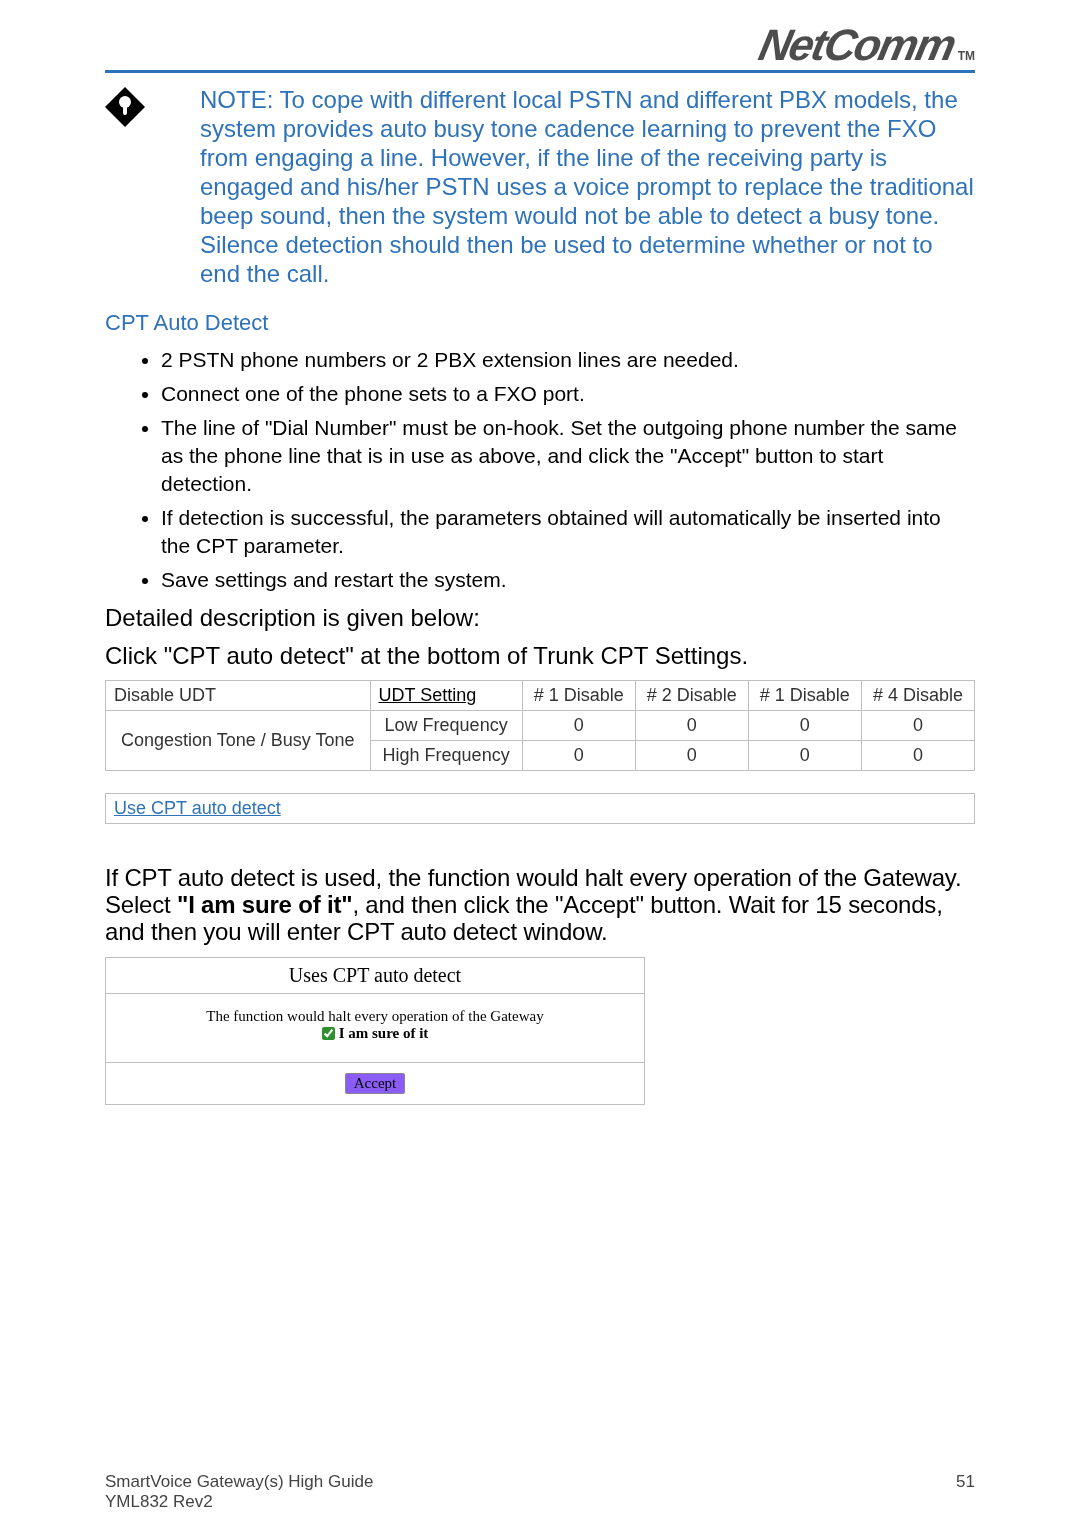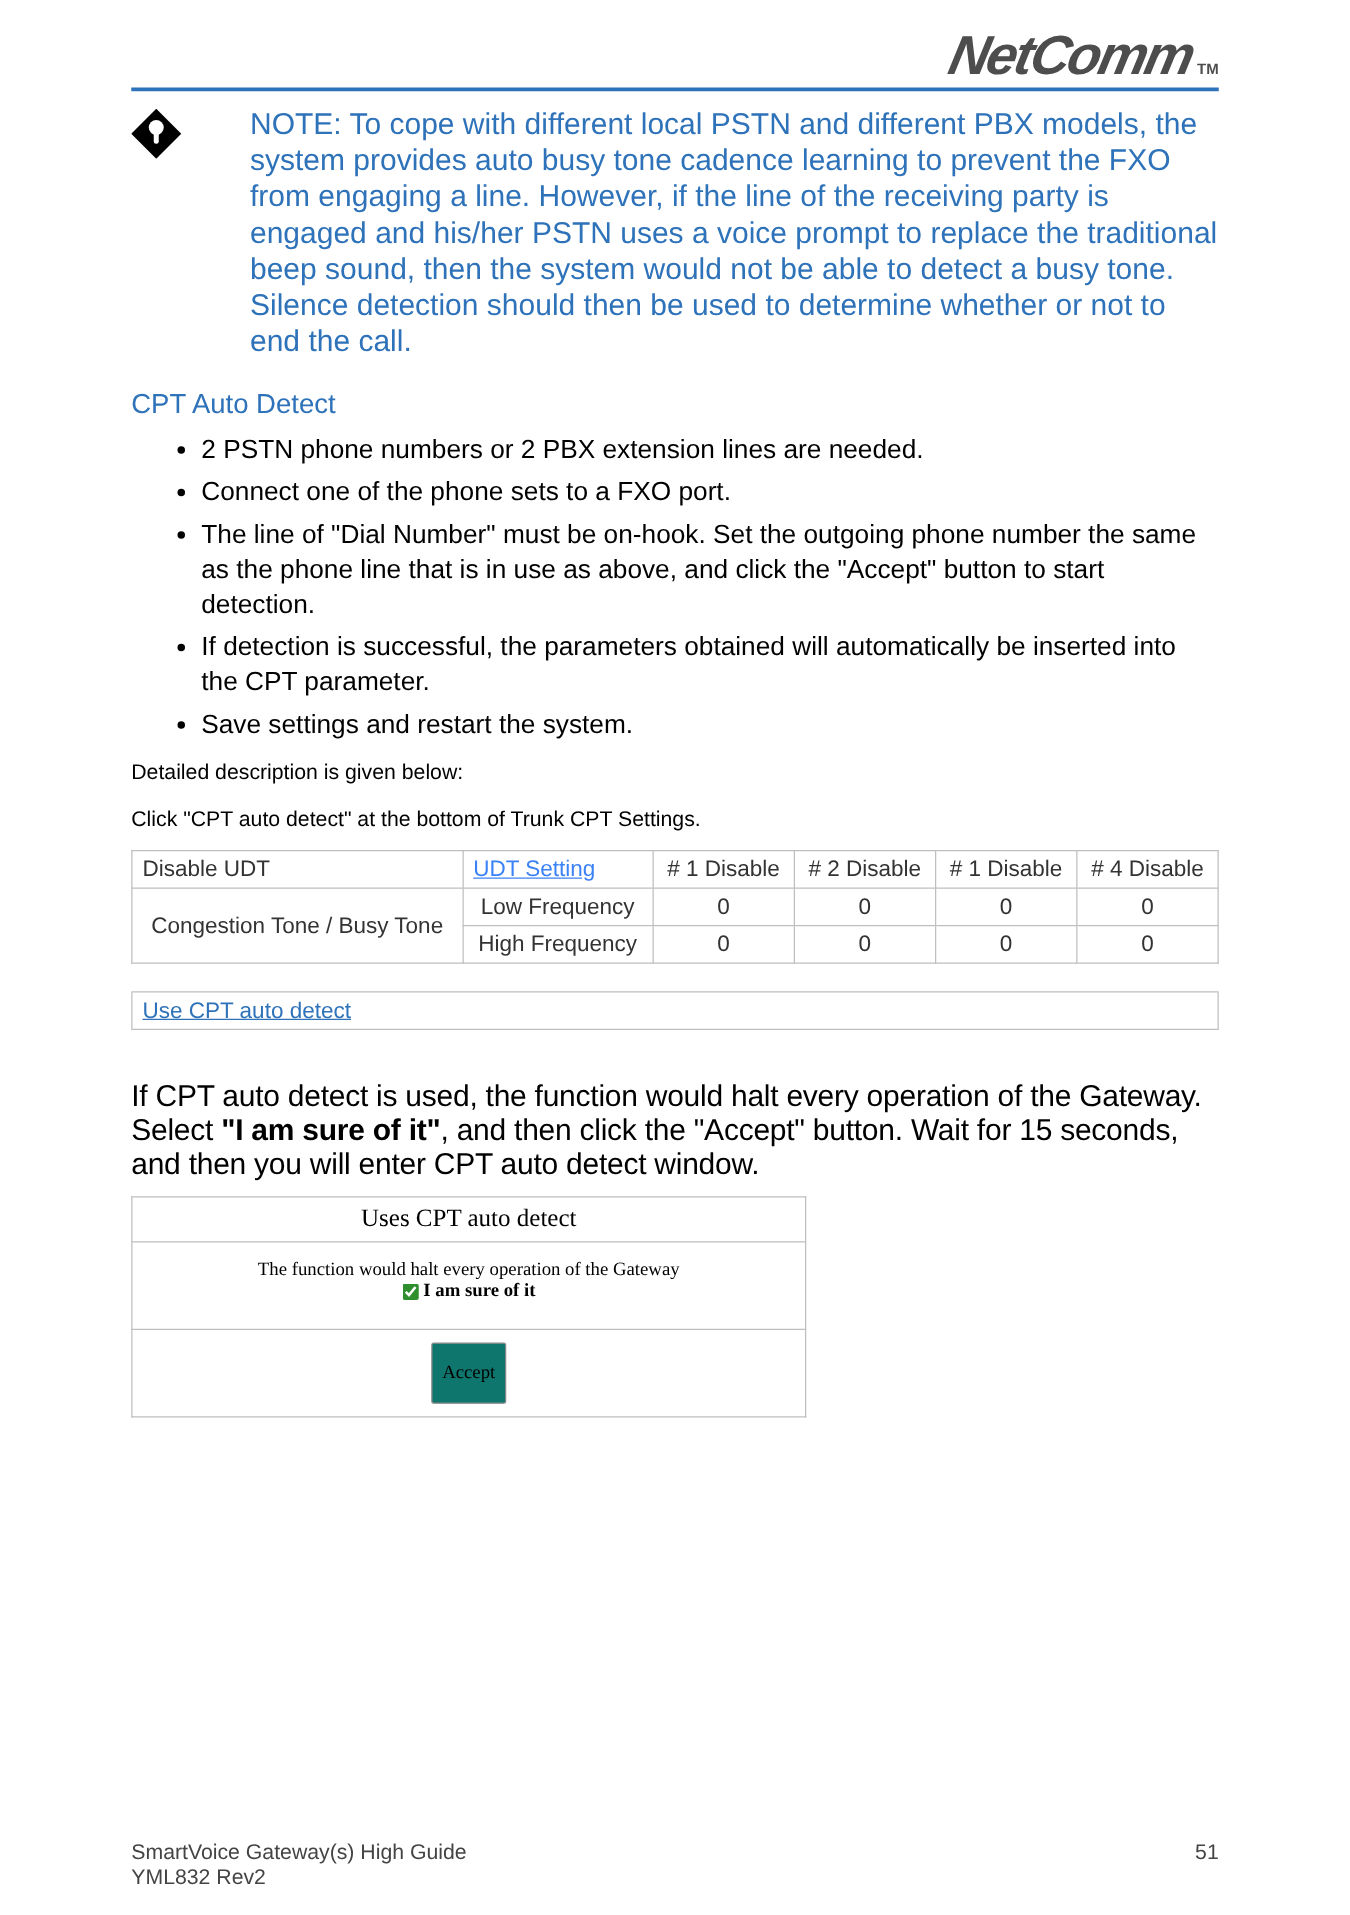--- a/index.html
+++ b/index.html
@@ -13,44 +13,44 @@
 
   .note-row { display: flex; margin-top: 12px; justify-content: center; }
   .note-icon-wrap { width: 95px; flex: 0 0 95px; padding-top: 2px; }
   .note-icon { width: 40px; height: 40px; }
   .note-text { flex: 1; font-size: 24px; line-height: 29px; color: #2e72b9; }
 
   .section-title { color: #2e72b9; font-size: 22px; font-weight: normal; margin: 22px 0 10px 0; }
 
   ul.bullets { list-style: disc; padding-left: 56px; }
   ul.bullets li { font-size: 21px; line-height: 28px; margin-bottom: 6px; }
-  .body-text { font-size: 17px; line-height: 28px; margin: 10px 0; }
+  .body-text { font-size: 24px; line-height: 28px; margin: 10px 0; }
 
   
   .udt-table { width: 100%; border-collapse: collapse; margin-top: 8px; font-family: Arial, sans-serif; font-size: 18px; color: #333; }
   .udt-table td, .udt-table th { border: 1px solid #bfbfbf; padding: 4px 8px; text-align: left; }
   .udt-table .center { text-align: center; }
-  .udt-link { color: #3b82f6; text-decoration: underline; text-align: center; }
+  .udt-link { color: #000000; text-decoration: underline; text-align: center; }
 
   .link-box { border: 1px solid #bfbfbf; padding: 4px 8px; margin-top: 22px; font-size: 18px; }
   .link-box a { color: #2e72b9; text-decoration: underline; }
 
   .para-2 { font-size: 24px; line-height: 27px; margin-top: 40px; letter-spacing: -0.2px; }
   .bold { font-weight: bold; }
 
   
   .accept-box { width: 540px; margin-top: 12px; border-collapse: collapse; font-family: "Times New Roman", Times, serif; }
   .accept-box td { border: 1px solid #bfbfbf; }
   .accept-title { font-size: 20px; text-align: center; padding: 6px 4px; }
   .accept-body { text-align: center; font-size: 15px; padding: 14px 10px 18px; }
   .accept-warn { margin-bottom: 0; }
   .sure-row { display: inline-flex; align-items: center; gap: 4px; color: #000; font-weight: bold; }
   .sure-row input { accent-color: #2f8f2f; }
   .accept-btn-row { text-align: center; padding: 10px; }
-  .accept-btn { font-family: "Times New Roman", Times, serif; font-size: 15px; padding: 15px 8px; background: #0f766e; border: 1px solid #888; border-radius: 2px; cursor: pointer; }
+  .accept-btn { font-family: "Times New Roman", Times, serif; font-size: 15px; padding: 1px 8px; background: #8b5cf6; border: 1px solid #888; border-radius: 2px; cursor: pointer; }
 
   .footer { position: absolute; left: 105px; right: 105px; bottom: 20px; display: flex; justify-content: space-between; font-size: 17px; color: #444; }
   .footer-left { display: flex; flex-direction: column; }
 </style>
 </head>
 <body>
 
 <div class="page">
   <div class="header">
     <div class="brand-logo">

